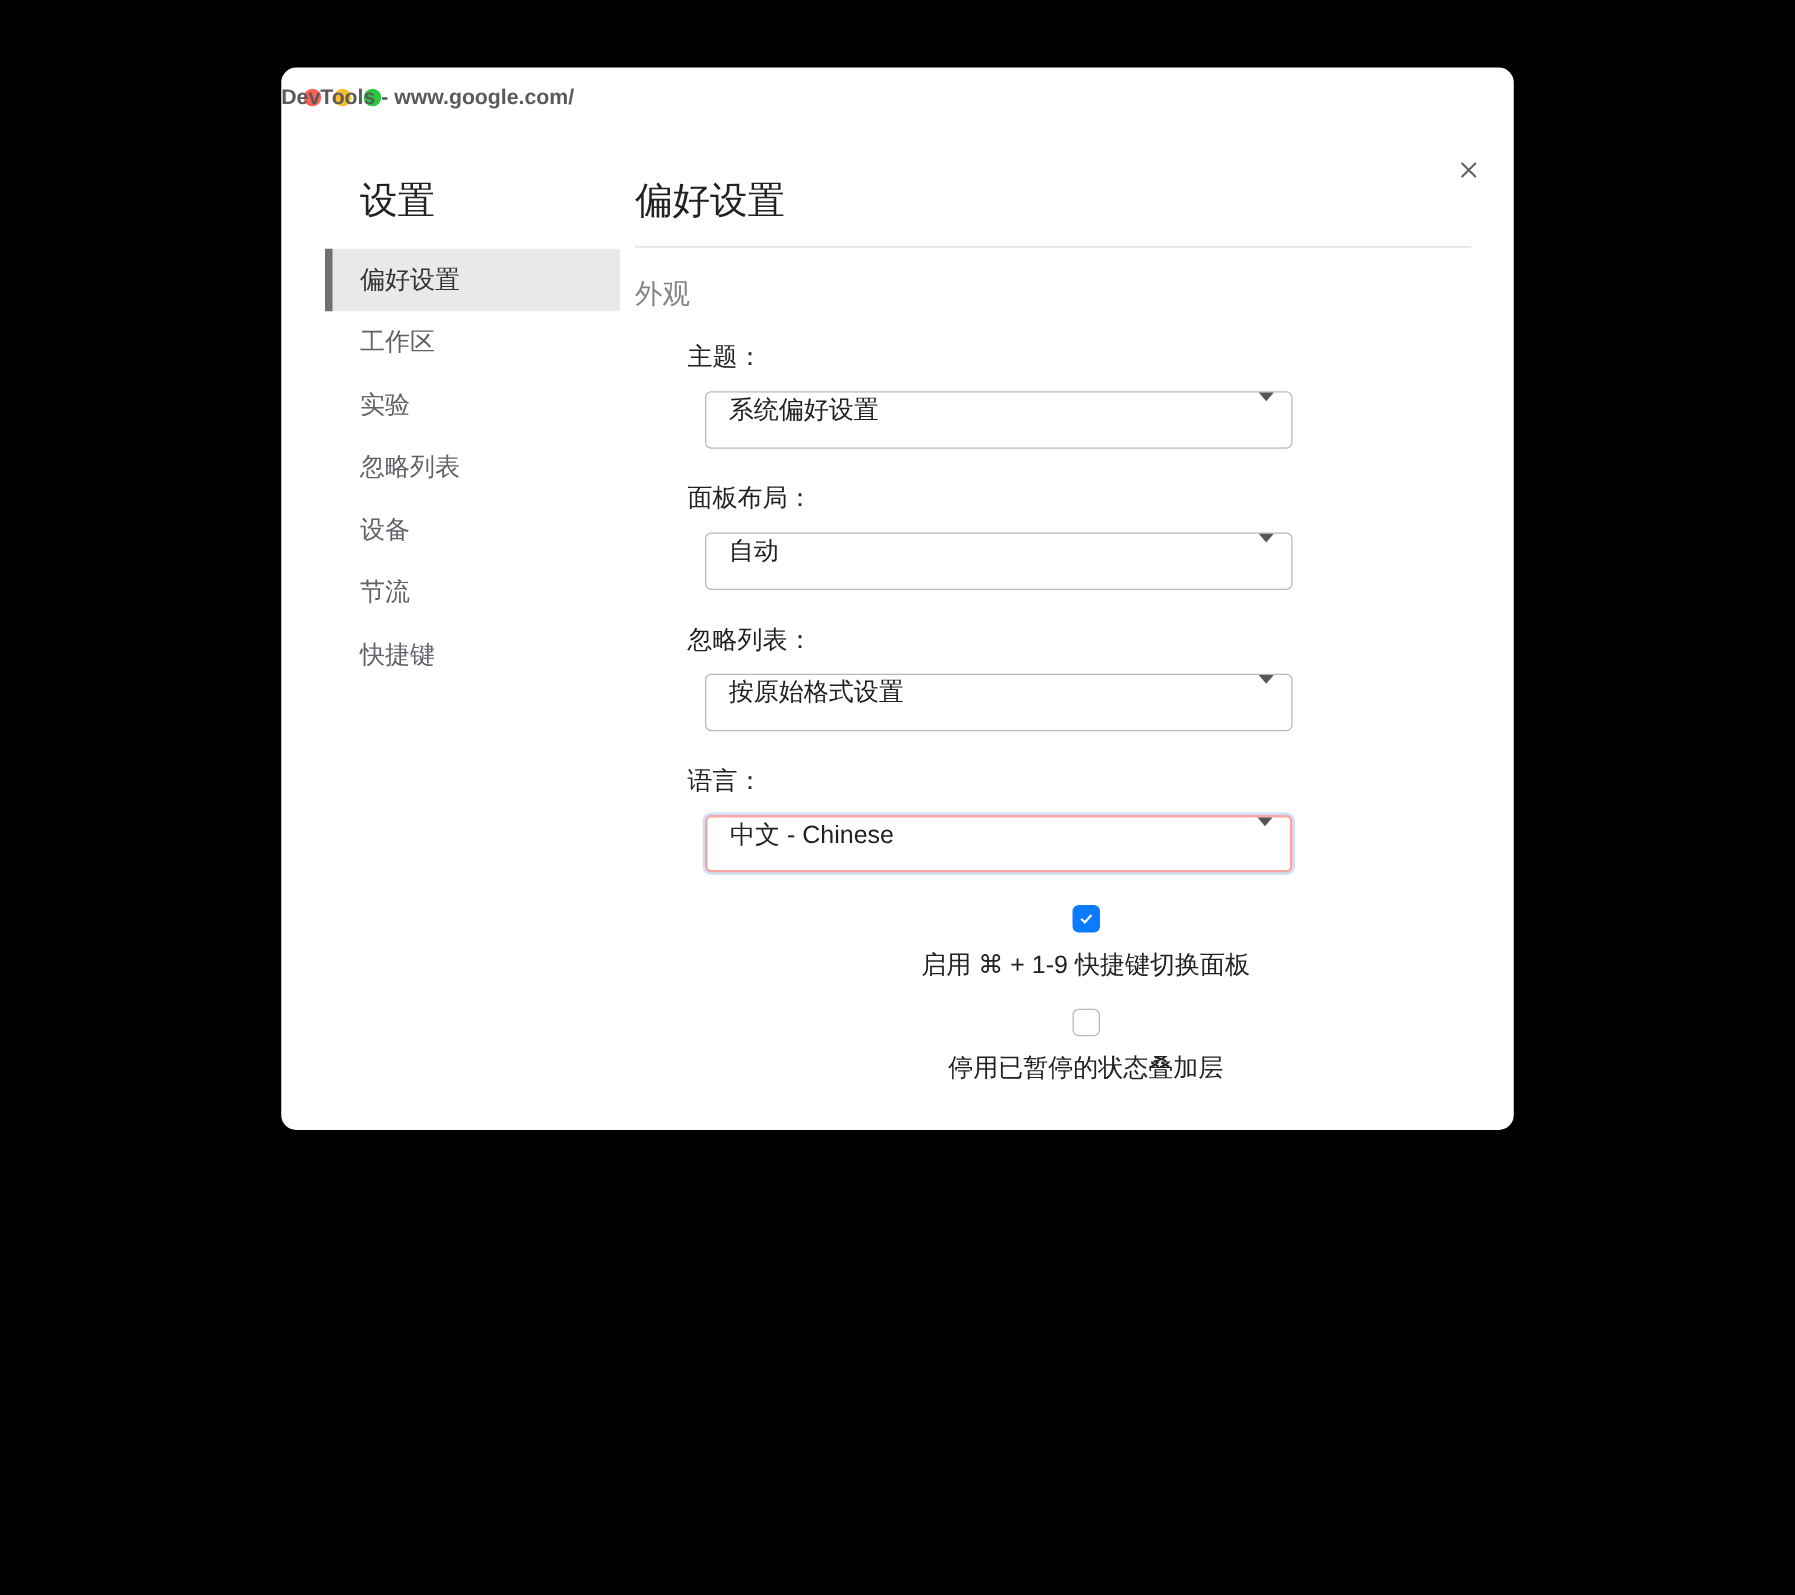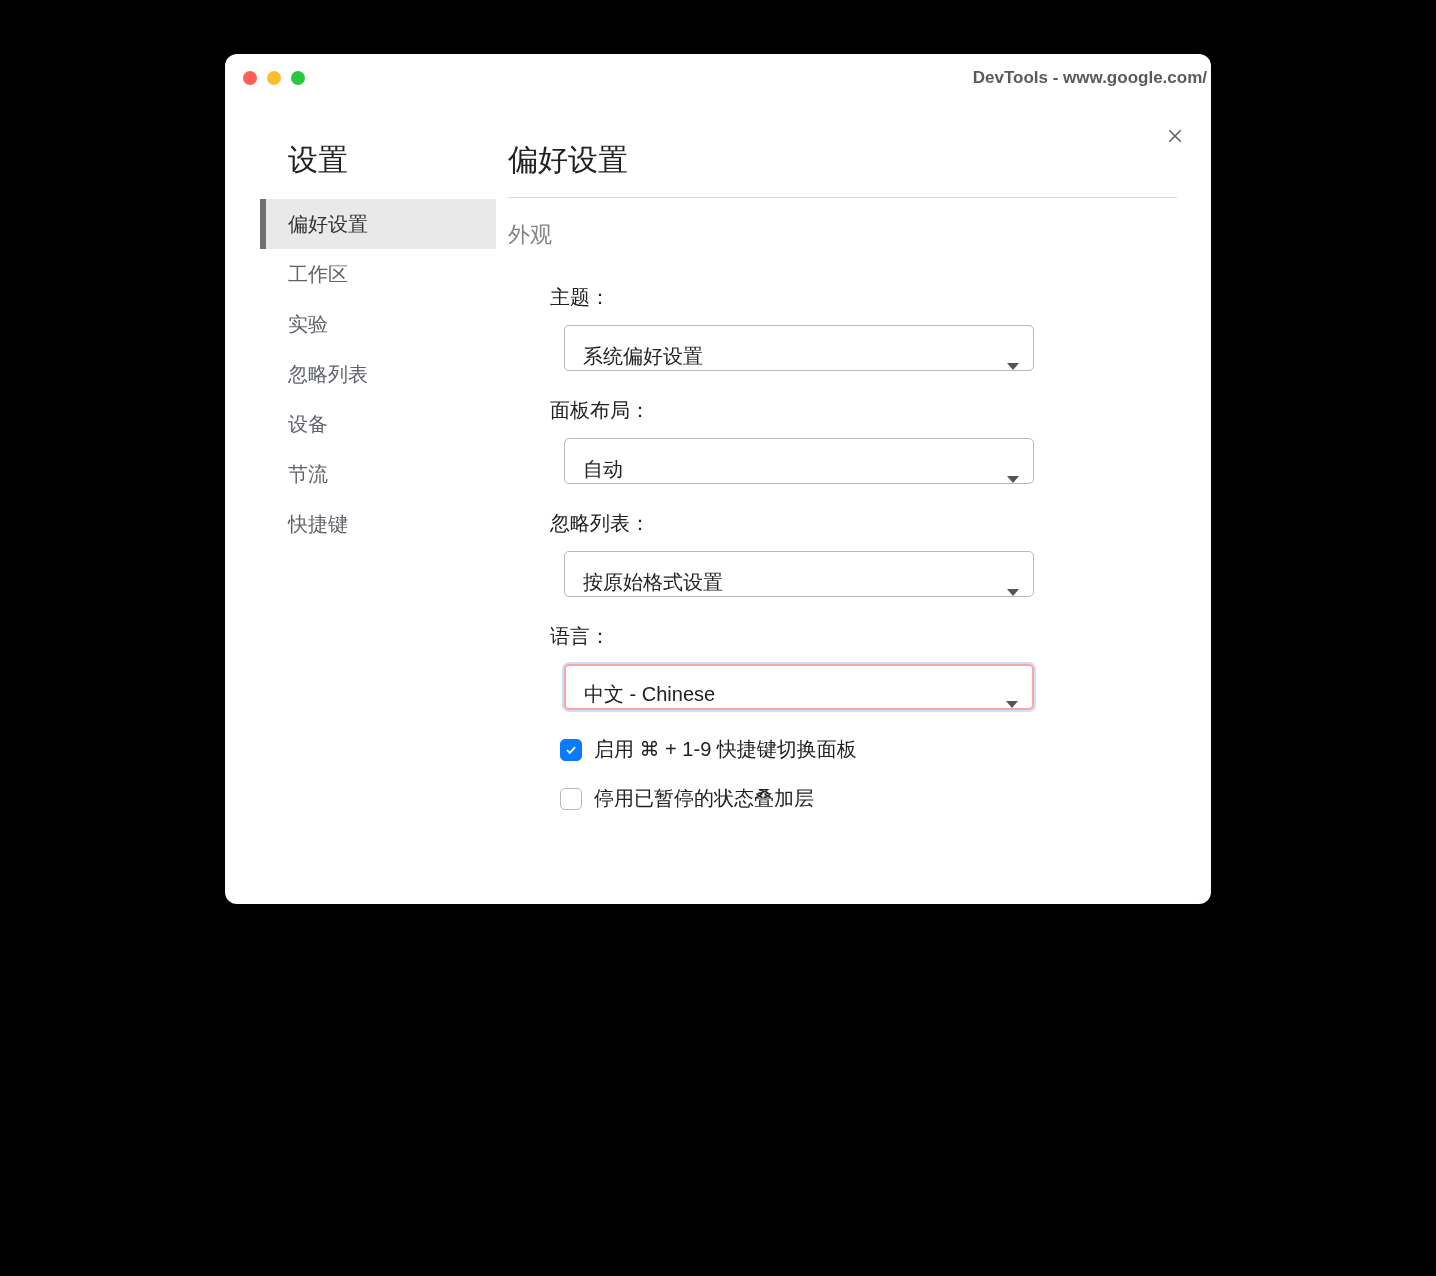--- a/index.html
+++ b/index.html
@@ -45,21 +45,21 @@
       width: 14px;
       height: 14px;
       border-radius: 50%;
     }
     .dot.red { background: #ff5f57; }
     .dot.yellow { background: #febc2e; }
     .dot.green { background: #28c840; }
     .title {
       position: absolute;
       left: 0; right: 4px;
-      text-align: right;
+      text-align: left;
       font-size: 17px;
       font-weight: 600;
       color: #5a5a5a;
       pointer-events: none;
     }
     .close-x {
       position: absolute;
       top: 70px;
       right: 24px;
       font-size: 22px;
@@ -110,39 +110,39 @@
       font-size: 30px;
       font-weight: 500;
       color: #222;
       padding-bottom: 16px;
       border-bottom: 1px solid #dcdcdc;
       margin-bottom: 22px;
     }
     .section-title {
       font-size: 22px;
       color: #848484;
-      margin-bottom: 34px;
+      margin-bottom: 22px;
     }
     .field {
       margin-bottom: 26px;
       padding-left: 42px;
     }
     .field-label {
       font-size: 20px;
       color: #212121;
       margin-bottom: 14px;
     }
     .select {
       width: 470px;
       height: 46px;
       border: 1px solid #b8b8b8;
       border-radius: 5px;
       background: #fff;
       display: flex;
-      align-items: flex-end;
+      align-items: flex-start;
       justify-content: space-between;
       padding: 0 14px 0 18px;
       font-size: 20px;
       color: #212121;
       cursor: pointer;
       margin-left: 14px;
     }
     .select.focused {
       border: 2px solid #fca5a5;
       outline: 2px solid rgba(109,166,239,.35);
@@ -155,20 +155,21 @@
       border-top: 7px solid #555;
     }
     .check-row {
       display: flex;
       align-items: center;
       gap: 12px;
       padding-left: 52px;
       font-size: 20px;
       color: #212121;
       margin-bottom: 22px;
+      flex-direction: column;
     }
     .checkbox {
       width: 22px;
       height: 22px;
       border-radius: 5px;
       border: 1.5px solid #b8b8b8;
       flex-shrink: 0;
       display: flex;
       align-items: center;
       justify-content: center;

